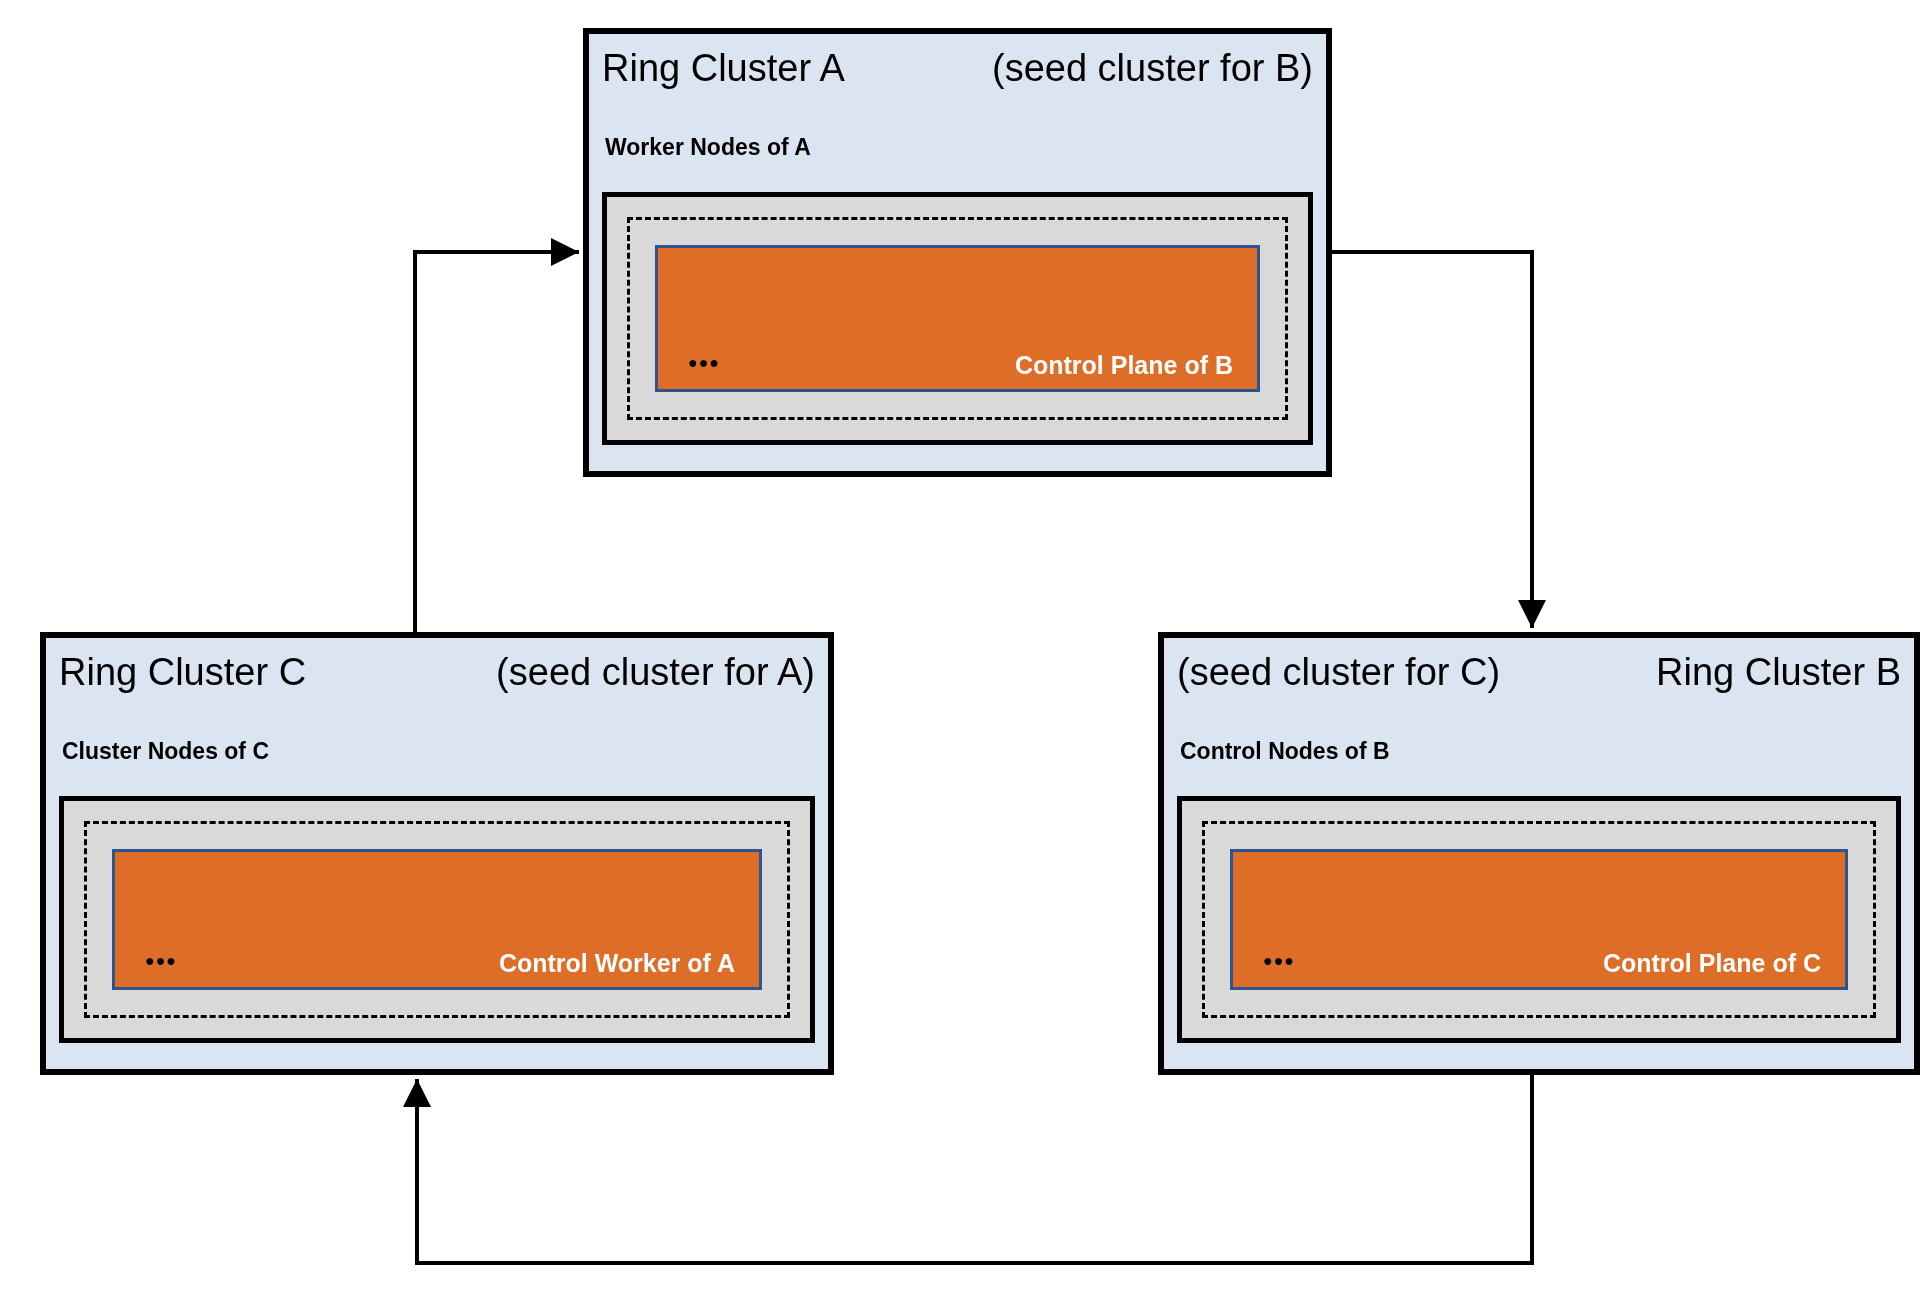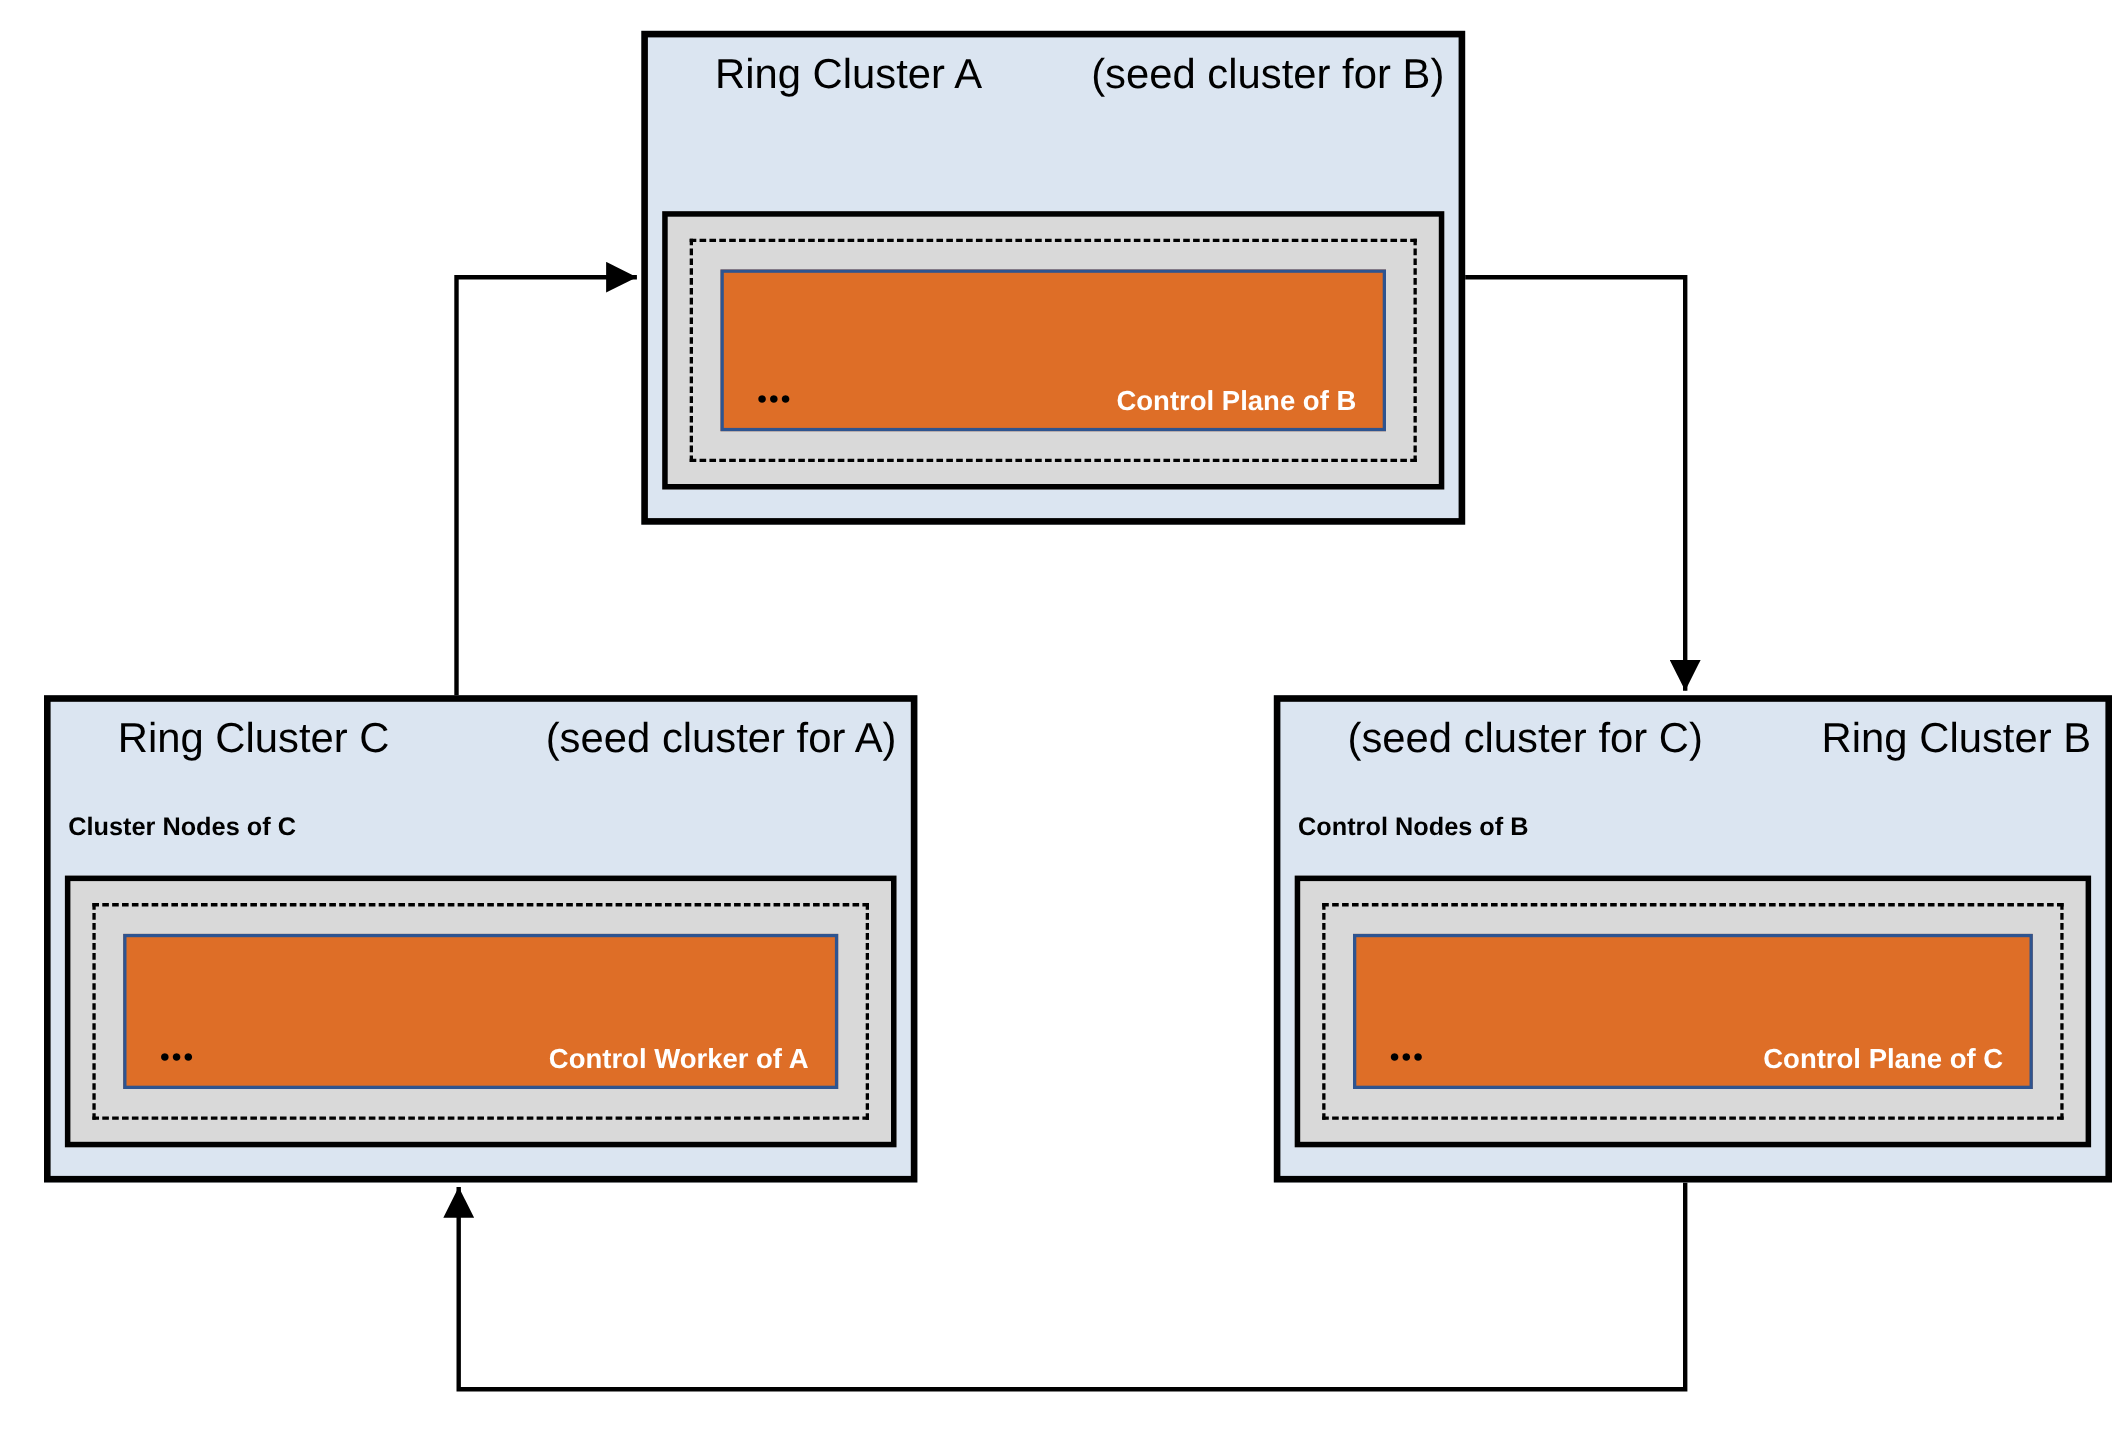--- a/index.html
+++ b/index.html
@@ -40,21 +40,20 @@
 
   .title-row {
     display: flex;
     justify-content: space-between;
     align-items: baseline;
     padding: 8px 13px 0 13px;
     font-size: 38px;
     line-height: 52px;
     color: var(--text, #000000);
     white-space: nowrap;
-    margin-left: 48px;
   }
   .worker-label {
     margin: 42px 0 0 16px;
     font-size: 23px;
     font-weight: bold;
     color: var(--text, #000000);
     line-height: 1;
   }
   .nodes-box {
     position: absolute;
@@ -116,20 +115,21 @@
   <polyline points="415,636 415,252 579,252" marker-end="url(#arrowhead)"></polyline>
       <polyline points="1330,252 1532,252 1532,628" marker-end="url(#arrowhead)"></polyline>
       <polyline points="1532,1075 1532,1263 417,1263 417,1079" marker-end="url(#arrowhead)"></polyline>
     </svg>
 
   <div class="cluster cluster-a">
     <div class="title-row">
       <span>Ring Cluster A</span>
       <span>(seed cluster for B)</span>
     </div>
+    <div class="worker-label">Worker Nodes of A</div>
     <div class="nodes-box">
       <div class="dashed-boundary">
         <div class="control-plane">
           <div class="cp-inner">
             <span class="dots">●●●</span>
             <span class="cp-label">Control Plane of B</span>
           </div>
         </div>
       </div>
     </div>

